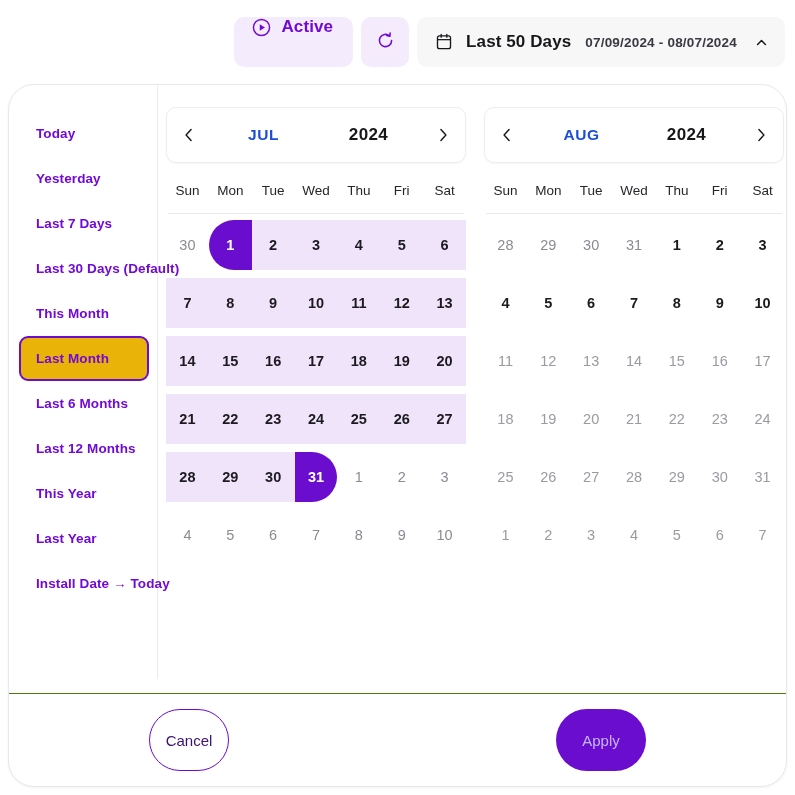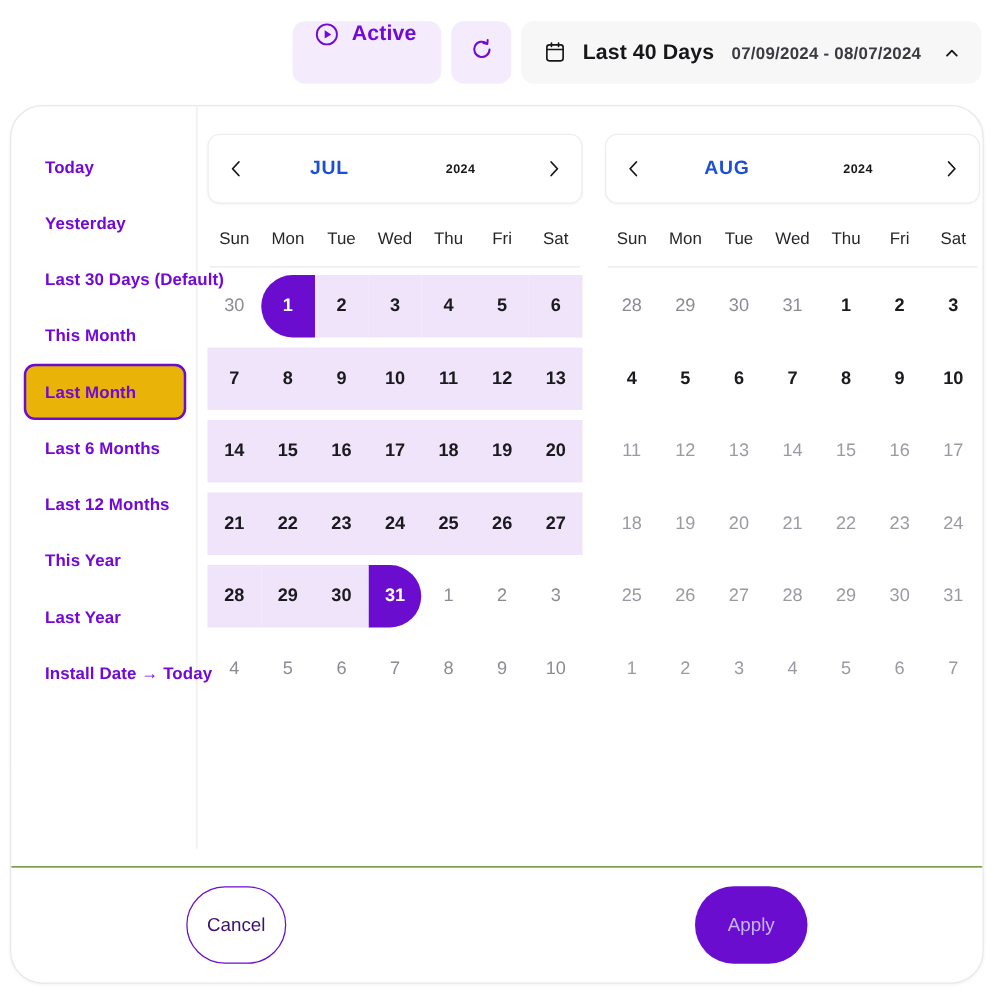--- a/index.html
+++ b/index.html
@@ -91,21 +91,21 @@
   }
   .cal-head .nav {
     width: 44px; height: 100%; display: flex; align-items: center;
     justify-content: center; cursor: pointer;
   }
   .cal-head .mon {
     flex: 1; text-align: center; font-size: 15.5px; font-weight: 600;
     color: #1d4ed8; letter-spacing: .6px;
   }
   .cal-head .yr {
-    flex: 1; text-align: center; font-size: 10px; font-weight: 600;
+    flex: 1; text-align: center; font-size: 17px; font-weight: 600;
     color: #17171a; letter-spacing: .4px;
   }
 
   .dow-row { display: flex; height: 46px; align-items: center; }
   .dow {
     flex: 1; text-align: center; font-size: 13.5px;
     color: #26262b; font-weight: 400;
   }
   .dow-rule { height: 1px; background: #e9e9ec; margin: 0 2px; }
 
@@ -185,37 +185,38 @@
     </div>
 
     <div class="range-bar">
       <span class="cal-ico">
         <svg width="20" height="20" viewBox="0 0 24 24" fill="none">
           <rect x="4.2" y="4.6" width="15.6" height="15.4" rx="2.4" stroke="#17171a" stroke-width="1.6"></rect>
           <path d="M4.2 9.2 H19.8" stroke="#17171a" stroke-width="1.5"></path>
           <path d="M8.6 2.9 V6.2 M15.4 2.9 V6.2" stroke="#17171a" stroke-width="1.6" stroke-linecap="round"></path>
         </svg>
       </span>
-      <span class="preset">Last 40 Days</span>
+      <span class="preset">Last 50 Days</span>
       <span class="dates">07/09/2024 - 08/07/2024</span>
       <span class="chev">
         <svg width="17" height="17" viewBox="0 0 24 24" fill="none">
           <path d="M6.5 14.8 L12 9.2 L17.5 14.8" stroke="#17171a" stroke-width="2.1" stroke-linecap="round" stroke-linejoin="round"></path>
         </svg>
       </span>
     </div>
   </div>
 
   <div class="card">
 
     <div class="card-body">
 
       <div class="sidebar" id="sidebar">
           <div class="preset-item">Today</div>
           <div class="preset-item">Yesterday</div>
+          <div class="preset-item">Last 7 Days</div>
           <div class="preset-item">Last 30 Days (Default)</div>
           <div class="preset-item">This Month</div>
           <div class="preset-item selected">Last Month</div>
           <div class="preset-item">Last 6 Months</div>
           <div class="preset-item">Last 12 Months</div>
           <div class="preset-item">This Year</div>
           <div class="preset-item">Last Year</div>
           <div class="preset-item">Install Date → Today</div>
         </div>
 

